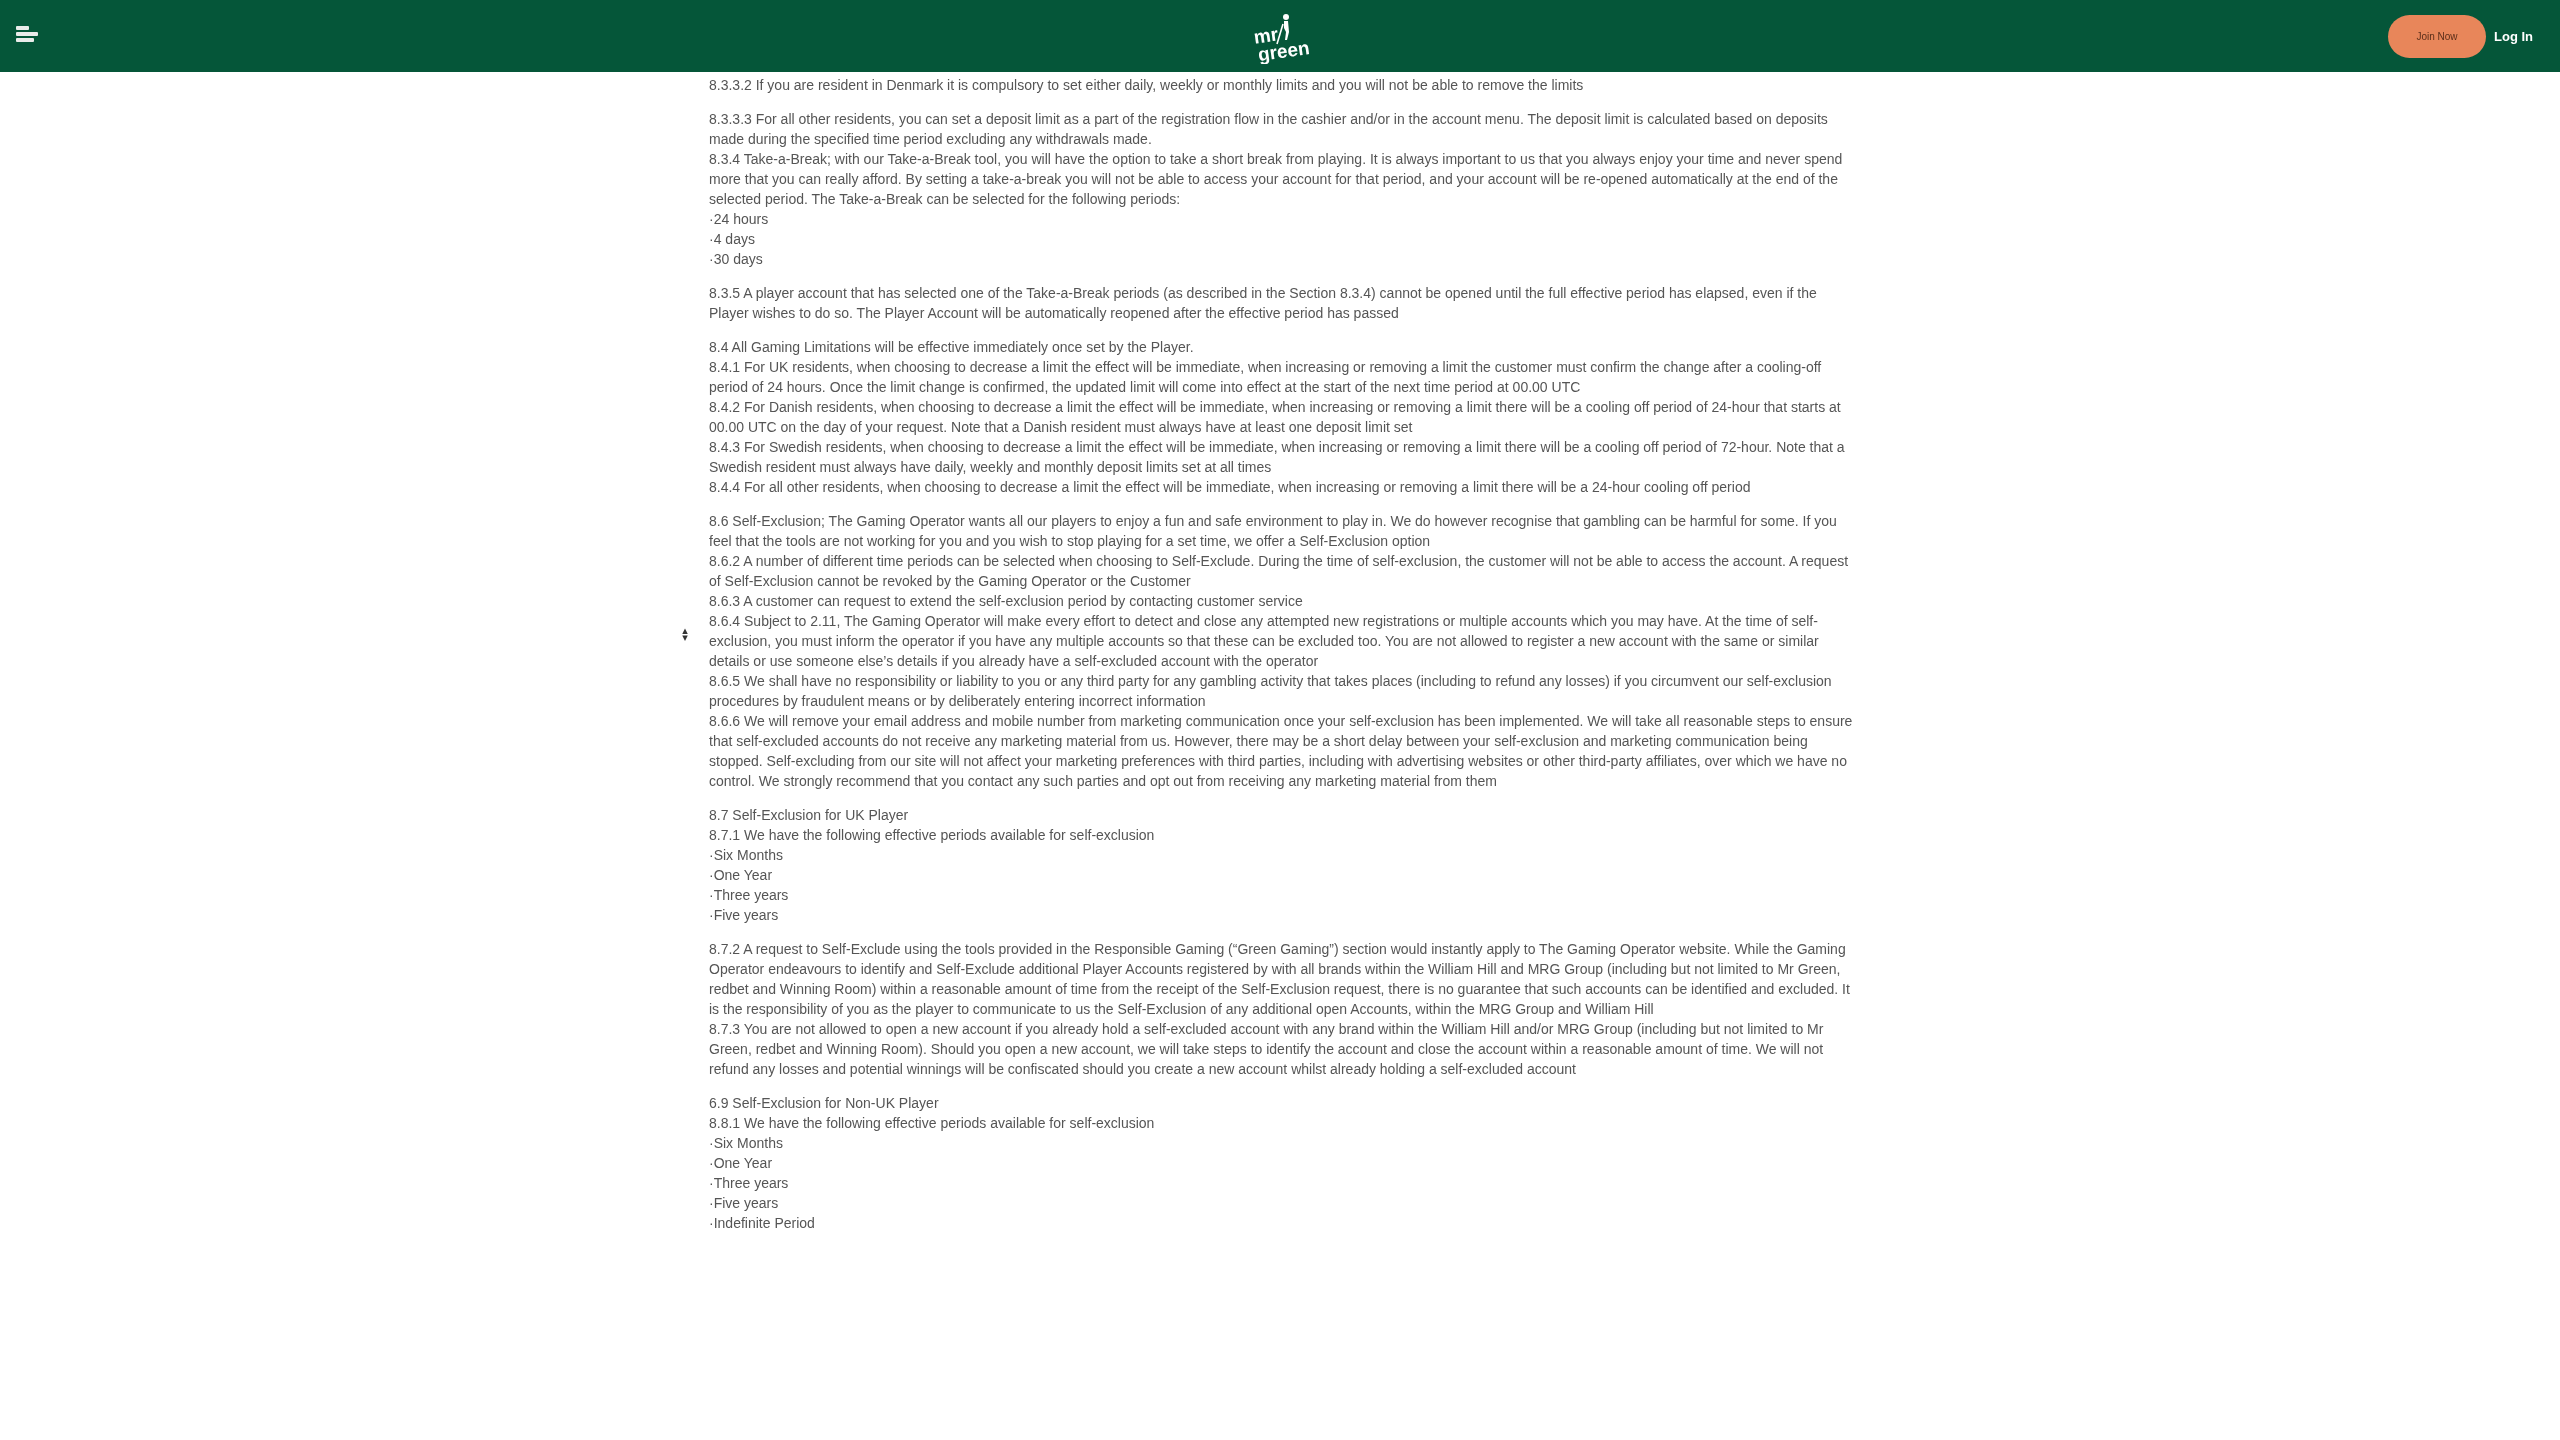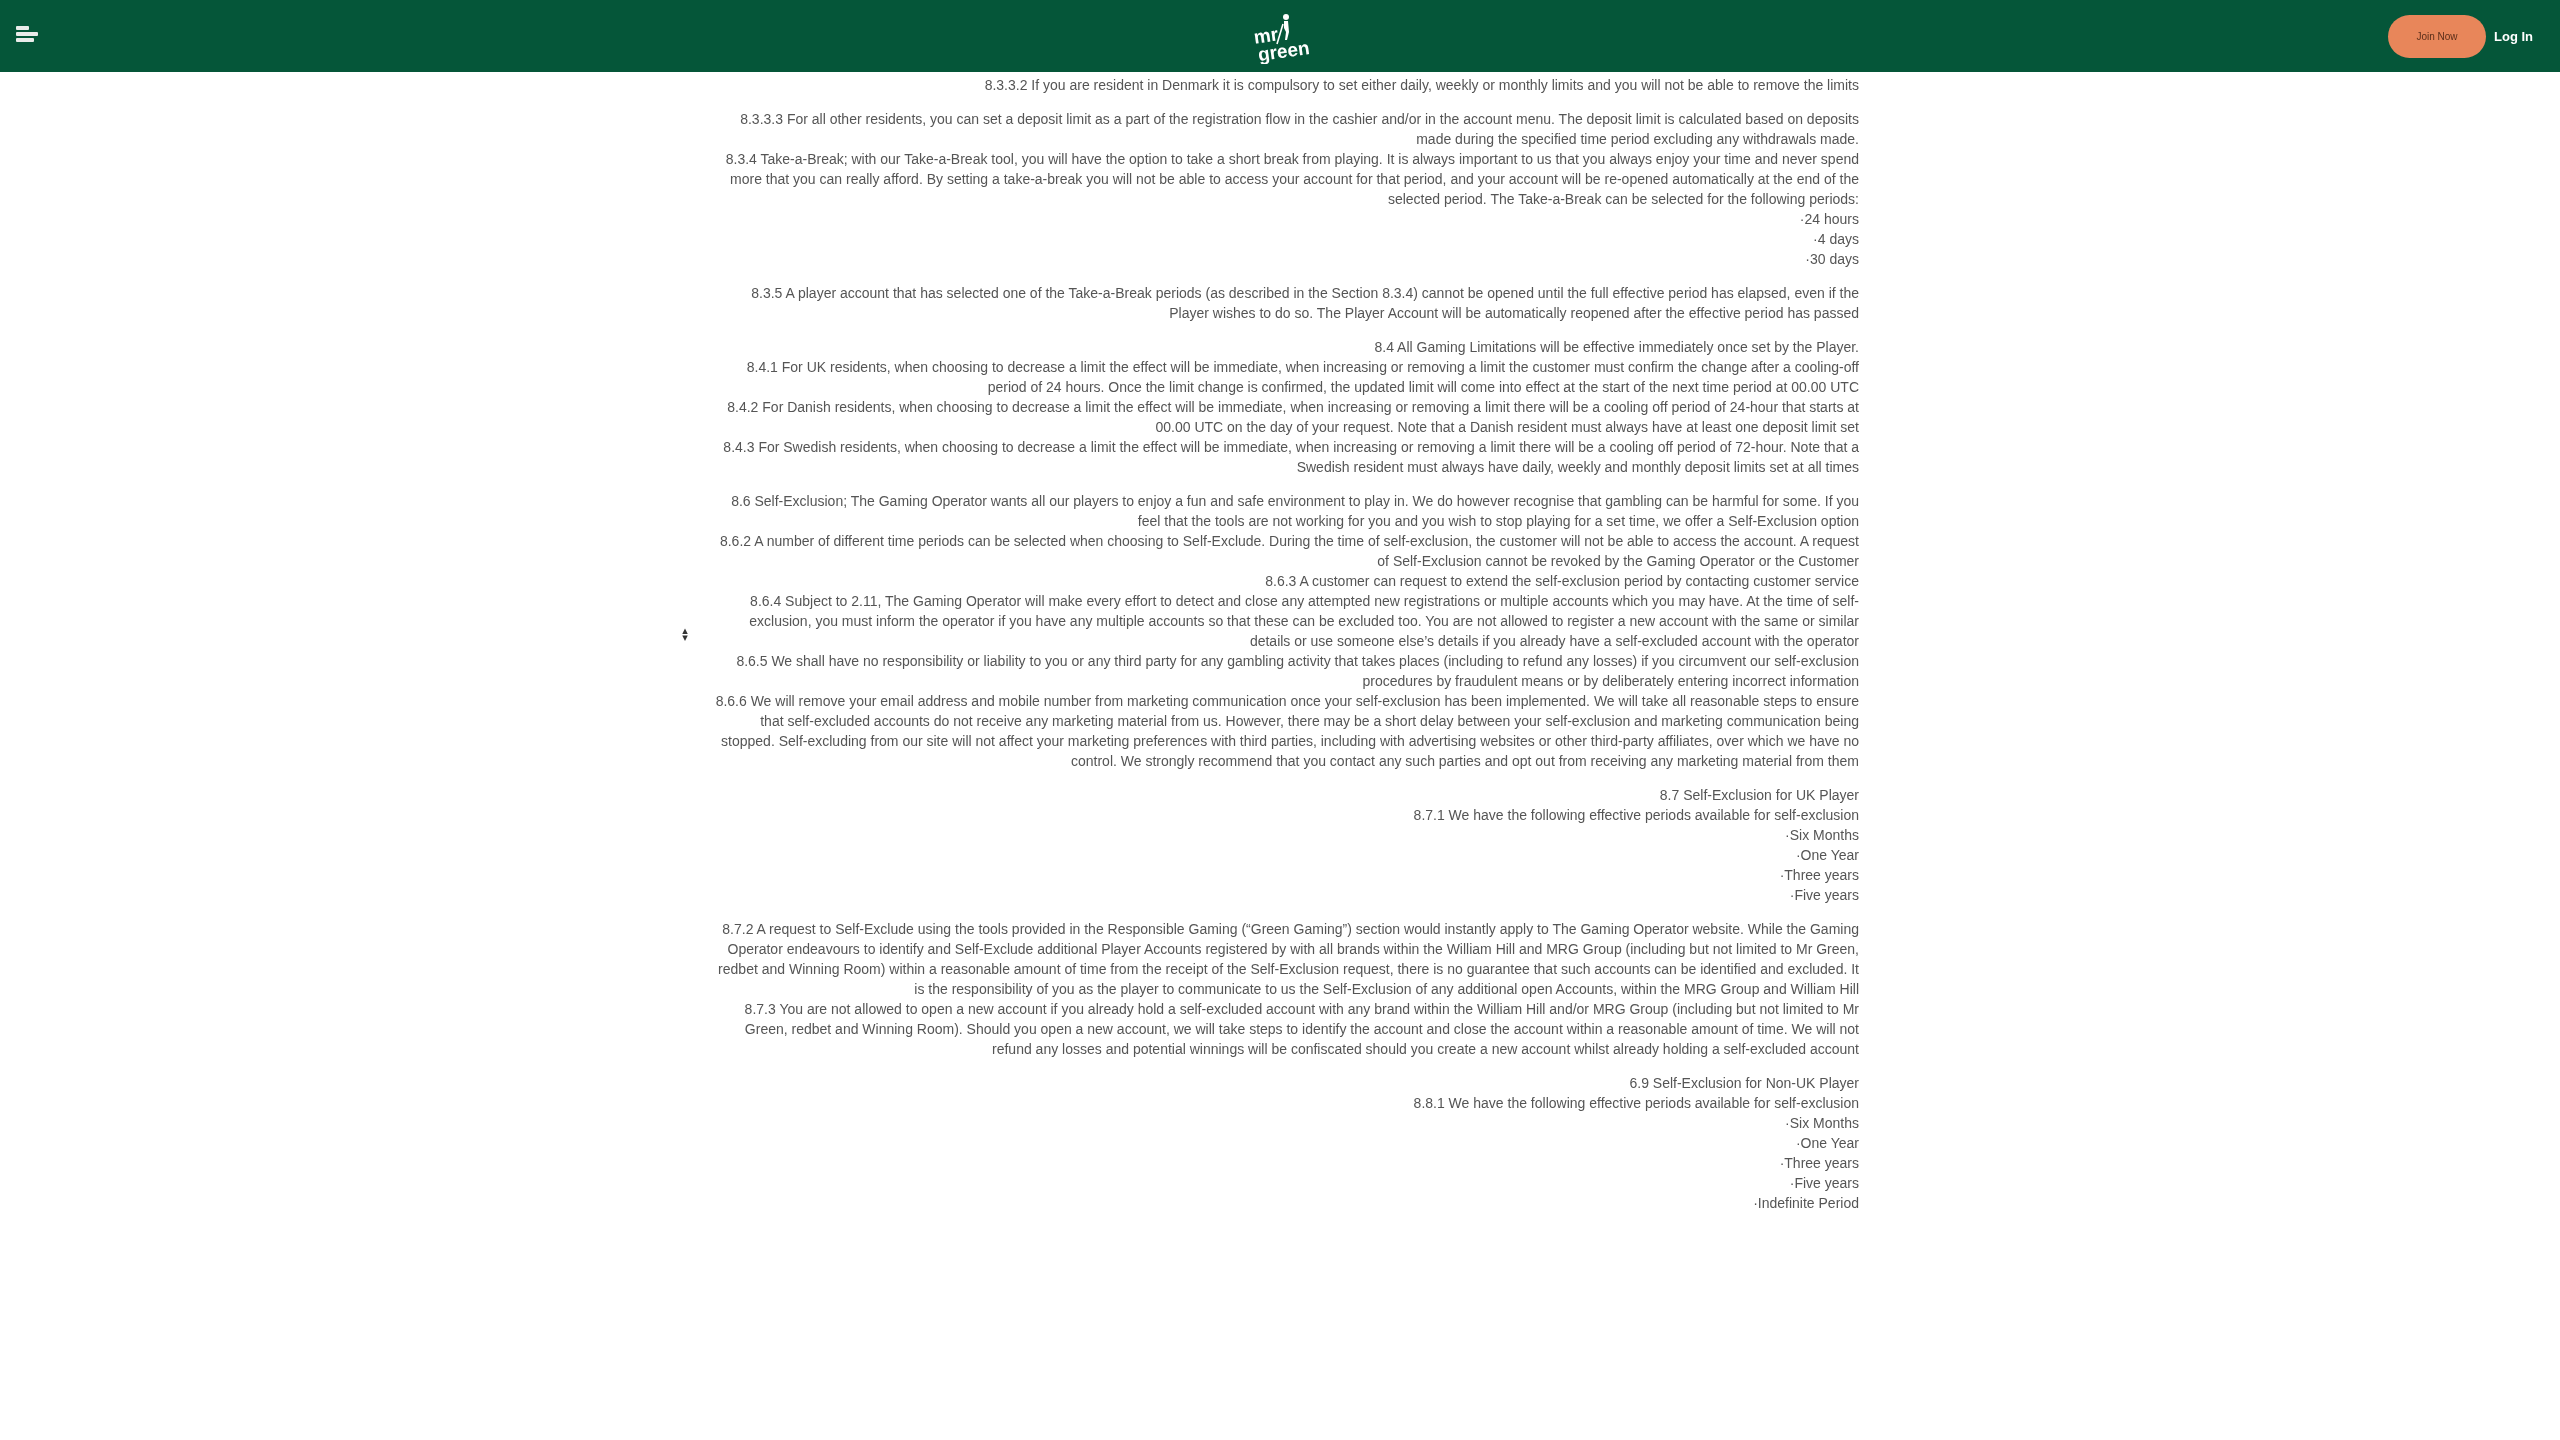--- a/index.html
+++ b/index.html
@@ -38,21 +38,21 @@
     .scroll-marker {
       position: absolute; left: 680px; top: 627px; width: 10px; height: 14px;
       color: #333; font-size: 11px; line-height: 7px; text-align: center;
     }
 
     .content {
       position: absolute; left: 709px; top: 75px; width: 1150px;
       font-size: 14px; line-height: 20px; color: #555555;
     }
     .para { margin-bottom: 14px; }
-    .line { display: block; text-align: right; }
+    .line { display: block; }
     .bullet::before { content: "\00B7 "; }
   </style>
 </head>
 <body>
 
 <header class="topbar">
   <div class="menu-btn">
     <span class="l1"></span>
       <span class="l2"></span>
       <span class="l3"></span>
@@ -93,20 +93,21 @@
 
   <div class="para">
     <span class="line">8.3.5 A player account that has selected one of the Take-a-Break periods (as described in the Section 8.3.4) cannot be opened until the full effective period has elapsed, even if the Player wishes to do so. The Player Account will be automatically reopened after the effective period has passed</span>
   </div>
 
   <div class="para">
     <span class="line">8.4 All Gaming Limitations will be effective immediately once set by the Player.</span>
     <span class="line">8.4.1 For UK residents, when choosing to decrease a limit the effect will be immediate, when increasing or removing a limit the customer must confirm the change after a cooling-off period of 24 hours. Once the limit change is confirmed, the updated limit will come into effect at the start of the next time period at 00.00 UTC</span>
     <span class="line">8.4.2 For Danish residents, when choosing to decrease a limit the effect will be immediate, when increasing or removing a limit there will be a cooling off period of 24-hour that starts at 00.00 UTC on the day of your request. Note that a Danish resident must always have at least one deposit limit set</span>
     <span class="line">8.4.3 For Swedish residents, when choosing to decrease a limit the effect will be immediate, when increasing or removing a limit there will be a cooling off period of 72-hour. Note that a Swedish resident must always have daily, weekly and monthly deposit limits set at all times</span>
+    <span class="line">8.4.4 For all other residents, when choosing to decrease a limit the effect will be immediate, when increasing or removing a limit there will be a 24-hour cooling off period</span>
   </div>
 
 
   <div class="para">
     <span class="line">8.6 Self-Exclusion; The Gaming Operator wants all our players to enjoy a fun and safe environment to play in. We do however recognise that gambling can be harmful for some. If you feel that the tools are not working for you and you wish to stop playing for a set time, we offer a Self-Exclusion option</span>
     <span class="line">8.6.2 A number of different time periods can be selected when choosing to Self-Exclude. During the time of self-exclusion, the customer will not be able to access the account. A request of Self-Exclusion cannot be revoked by the Gaming Operator or the Customer</span>
     <span class="line">8.6.3 A customer can request to extend the self-exclusion period by contacting customer service</span>
     <span class="line">8.6.4 Subject to 2.11, The Gaming Operator will make every effort to detect and close any attempted new registrations or multiple accounts which you may have. At the time of self-exclusion, you must inform the operator if you have any multiple accounts so that these can be excluded too. You are not allowed to register a new account with the same or similar details or use someone else’s details if you already have a self-excluded account with the operator</span>
     <span class="line">8.6.5 We shall have no responsibility or liability to you or any third party for any gambling activity that takes places (including to refund any losses) if you circumvent our self-exclusion procedures by fraudulent means or by deliberately entering incorrect information</span>
     <span class="line">8.6.6 We will remove your email address and mobile number from marketing communication once your self-exclusion has been implemented. We will take all reasonable steps to ensure that self-excluded accounts do not receive any marketing material from us. However, there may be a short delay between your self-exclusion and marketing communication being stopped. Self-excluding from our site will not affect your marketing preferences with third parties, including with advertising websites or other third-party affiliates, over which we have no control. We strongly recommend that you contact any such parties and opt out from receiving any marketing material from them</span>

